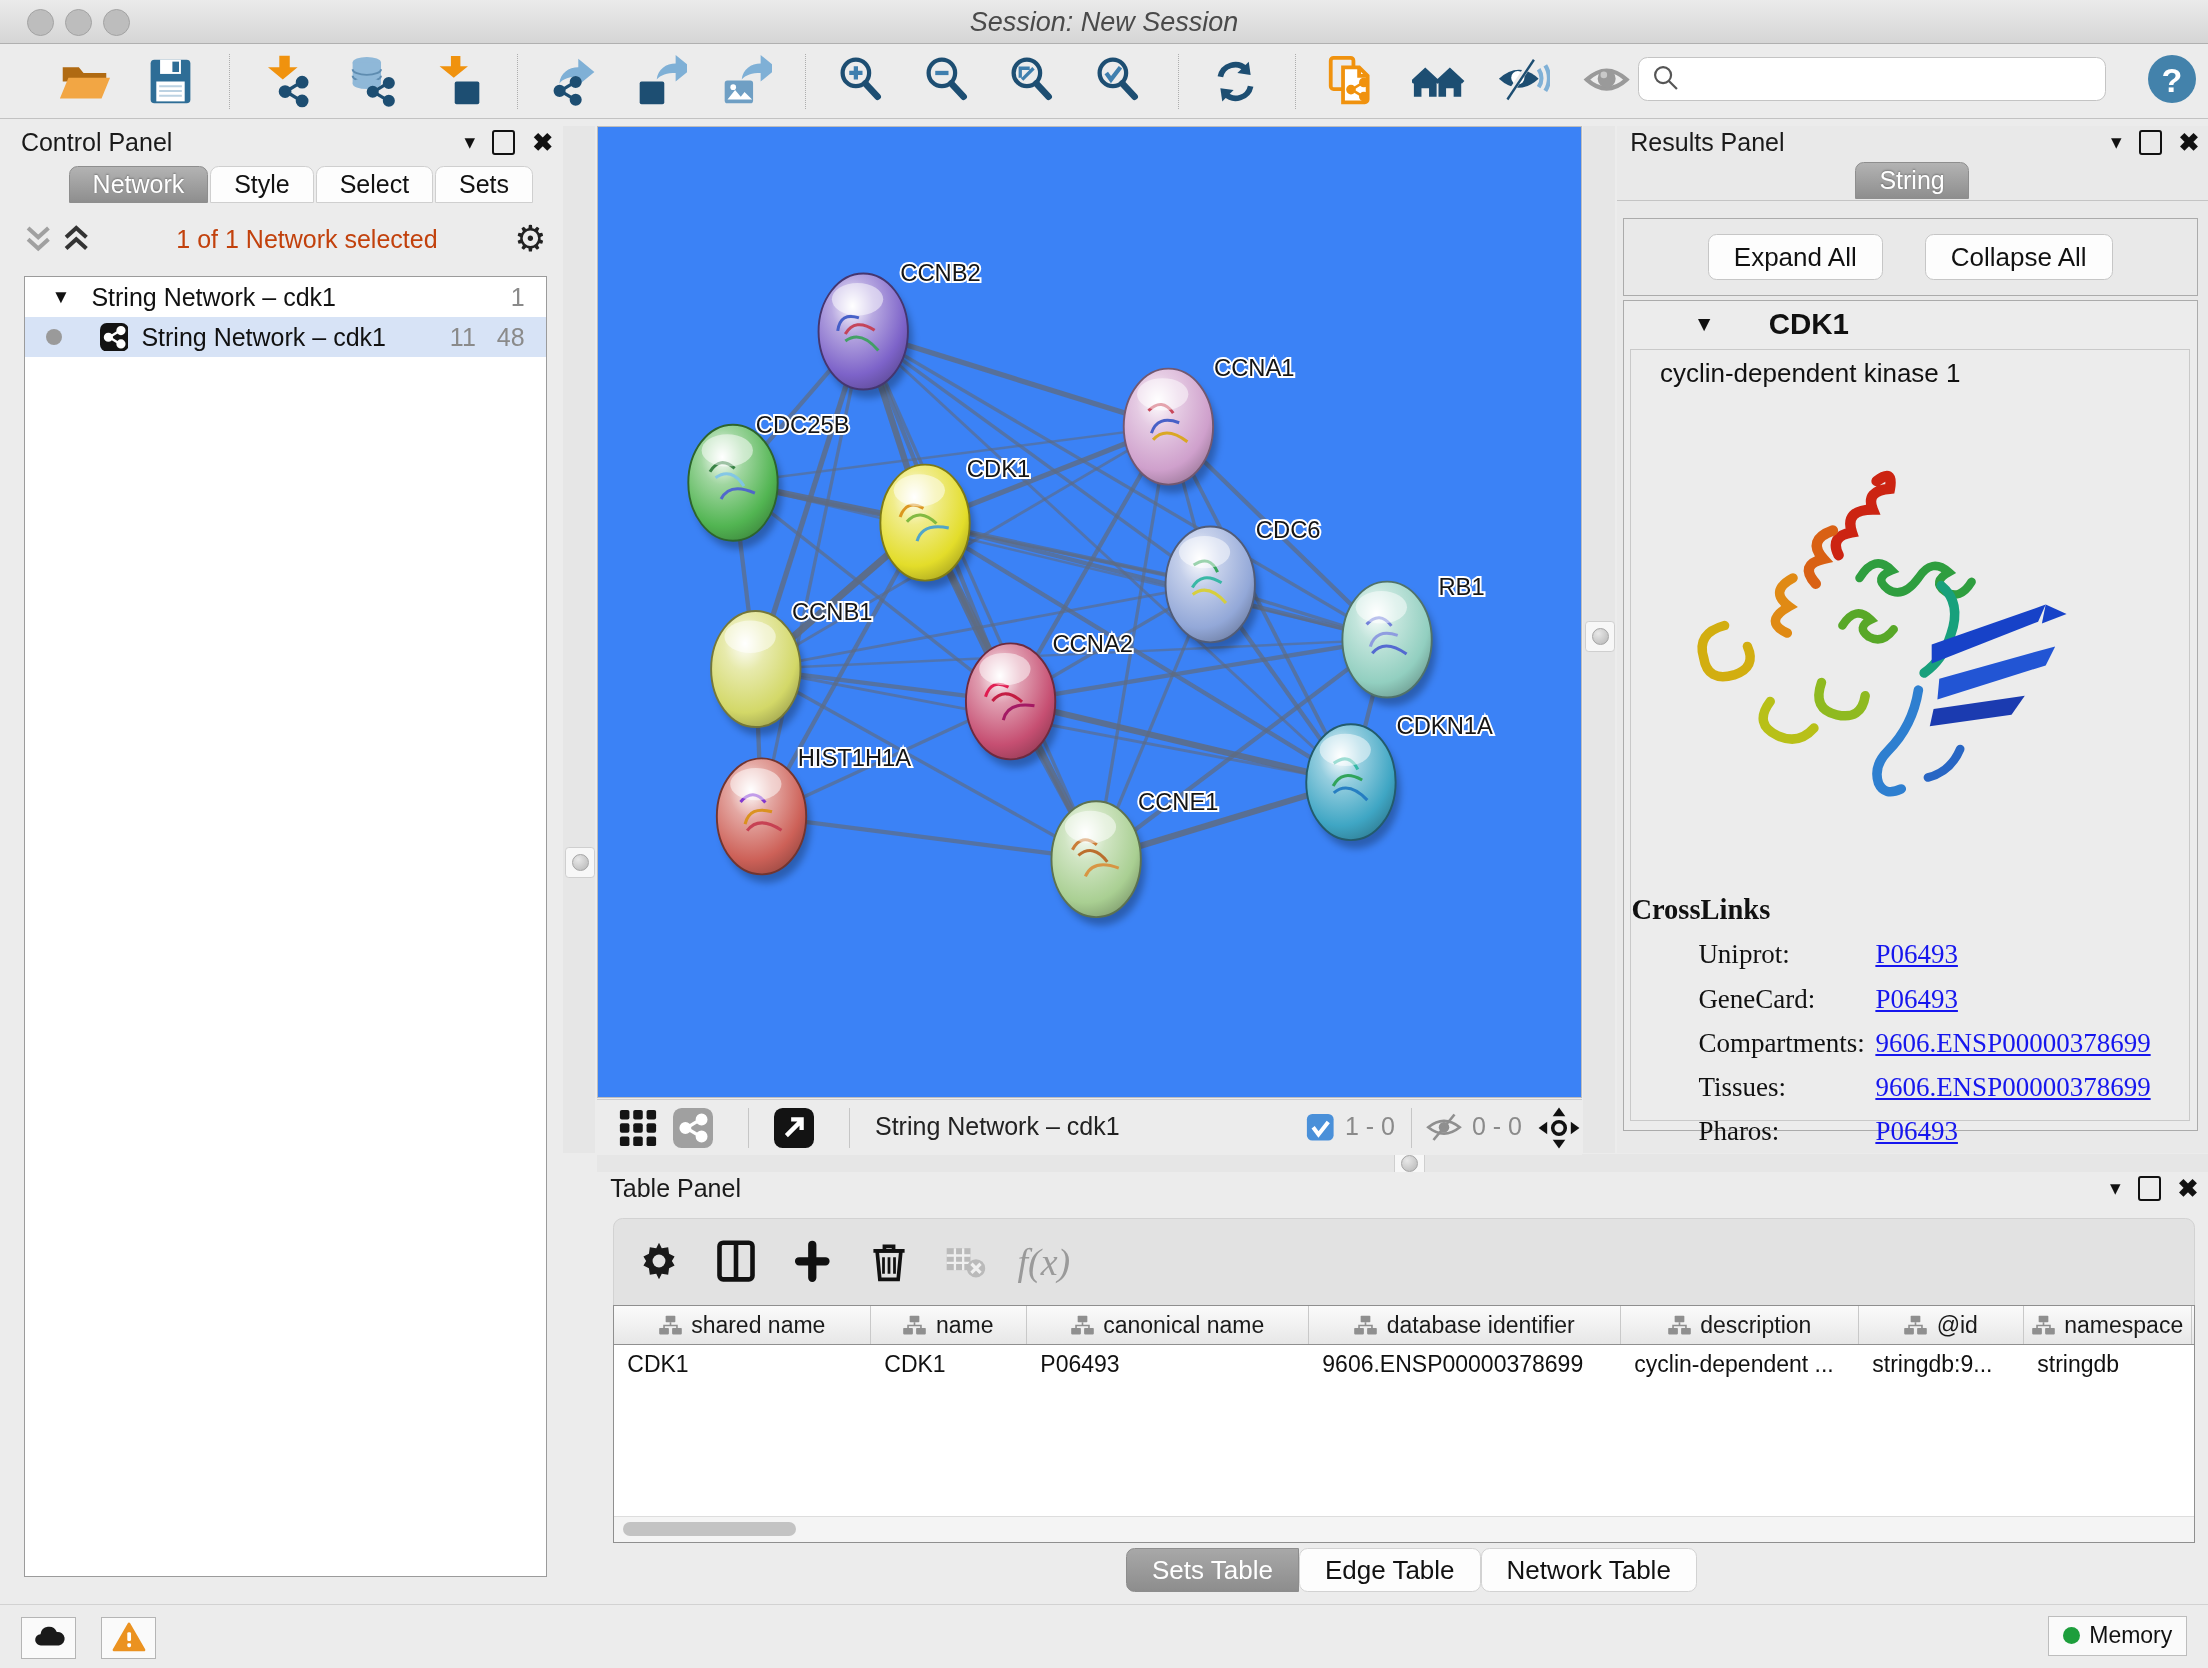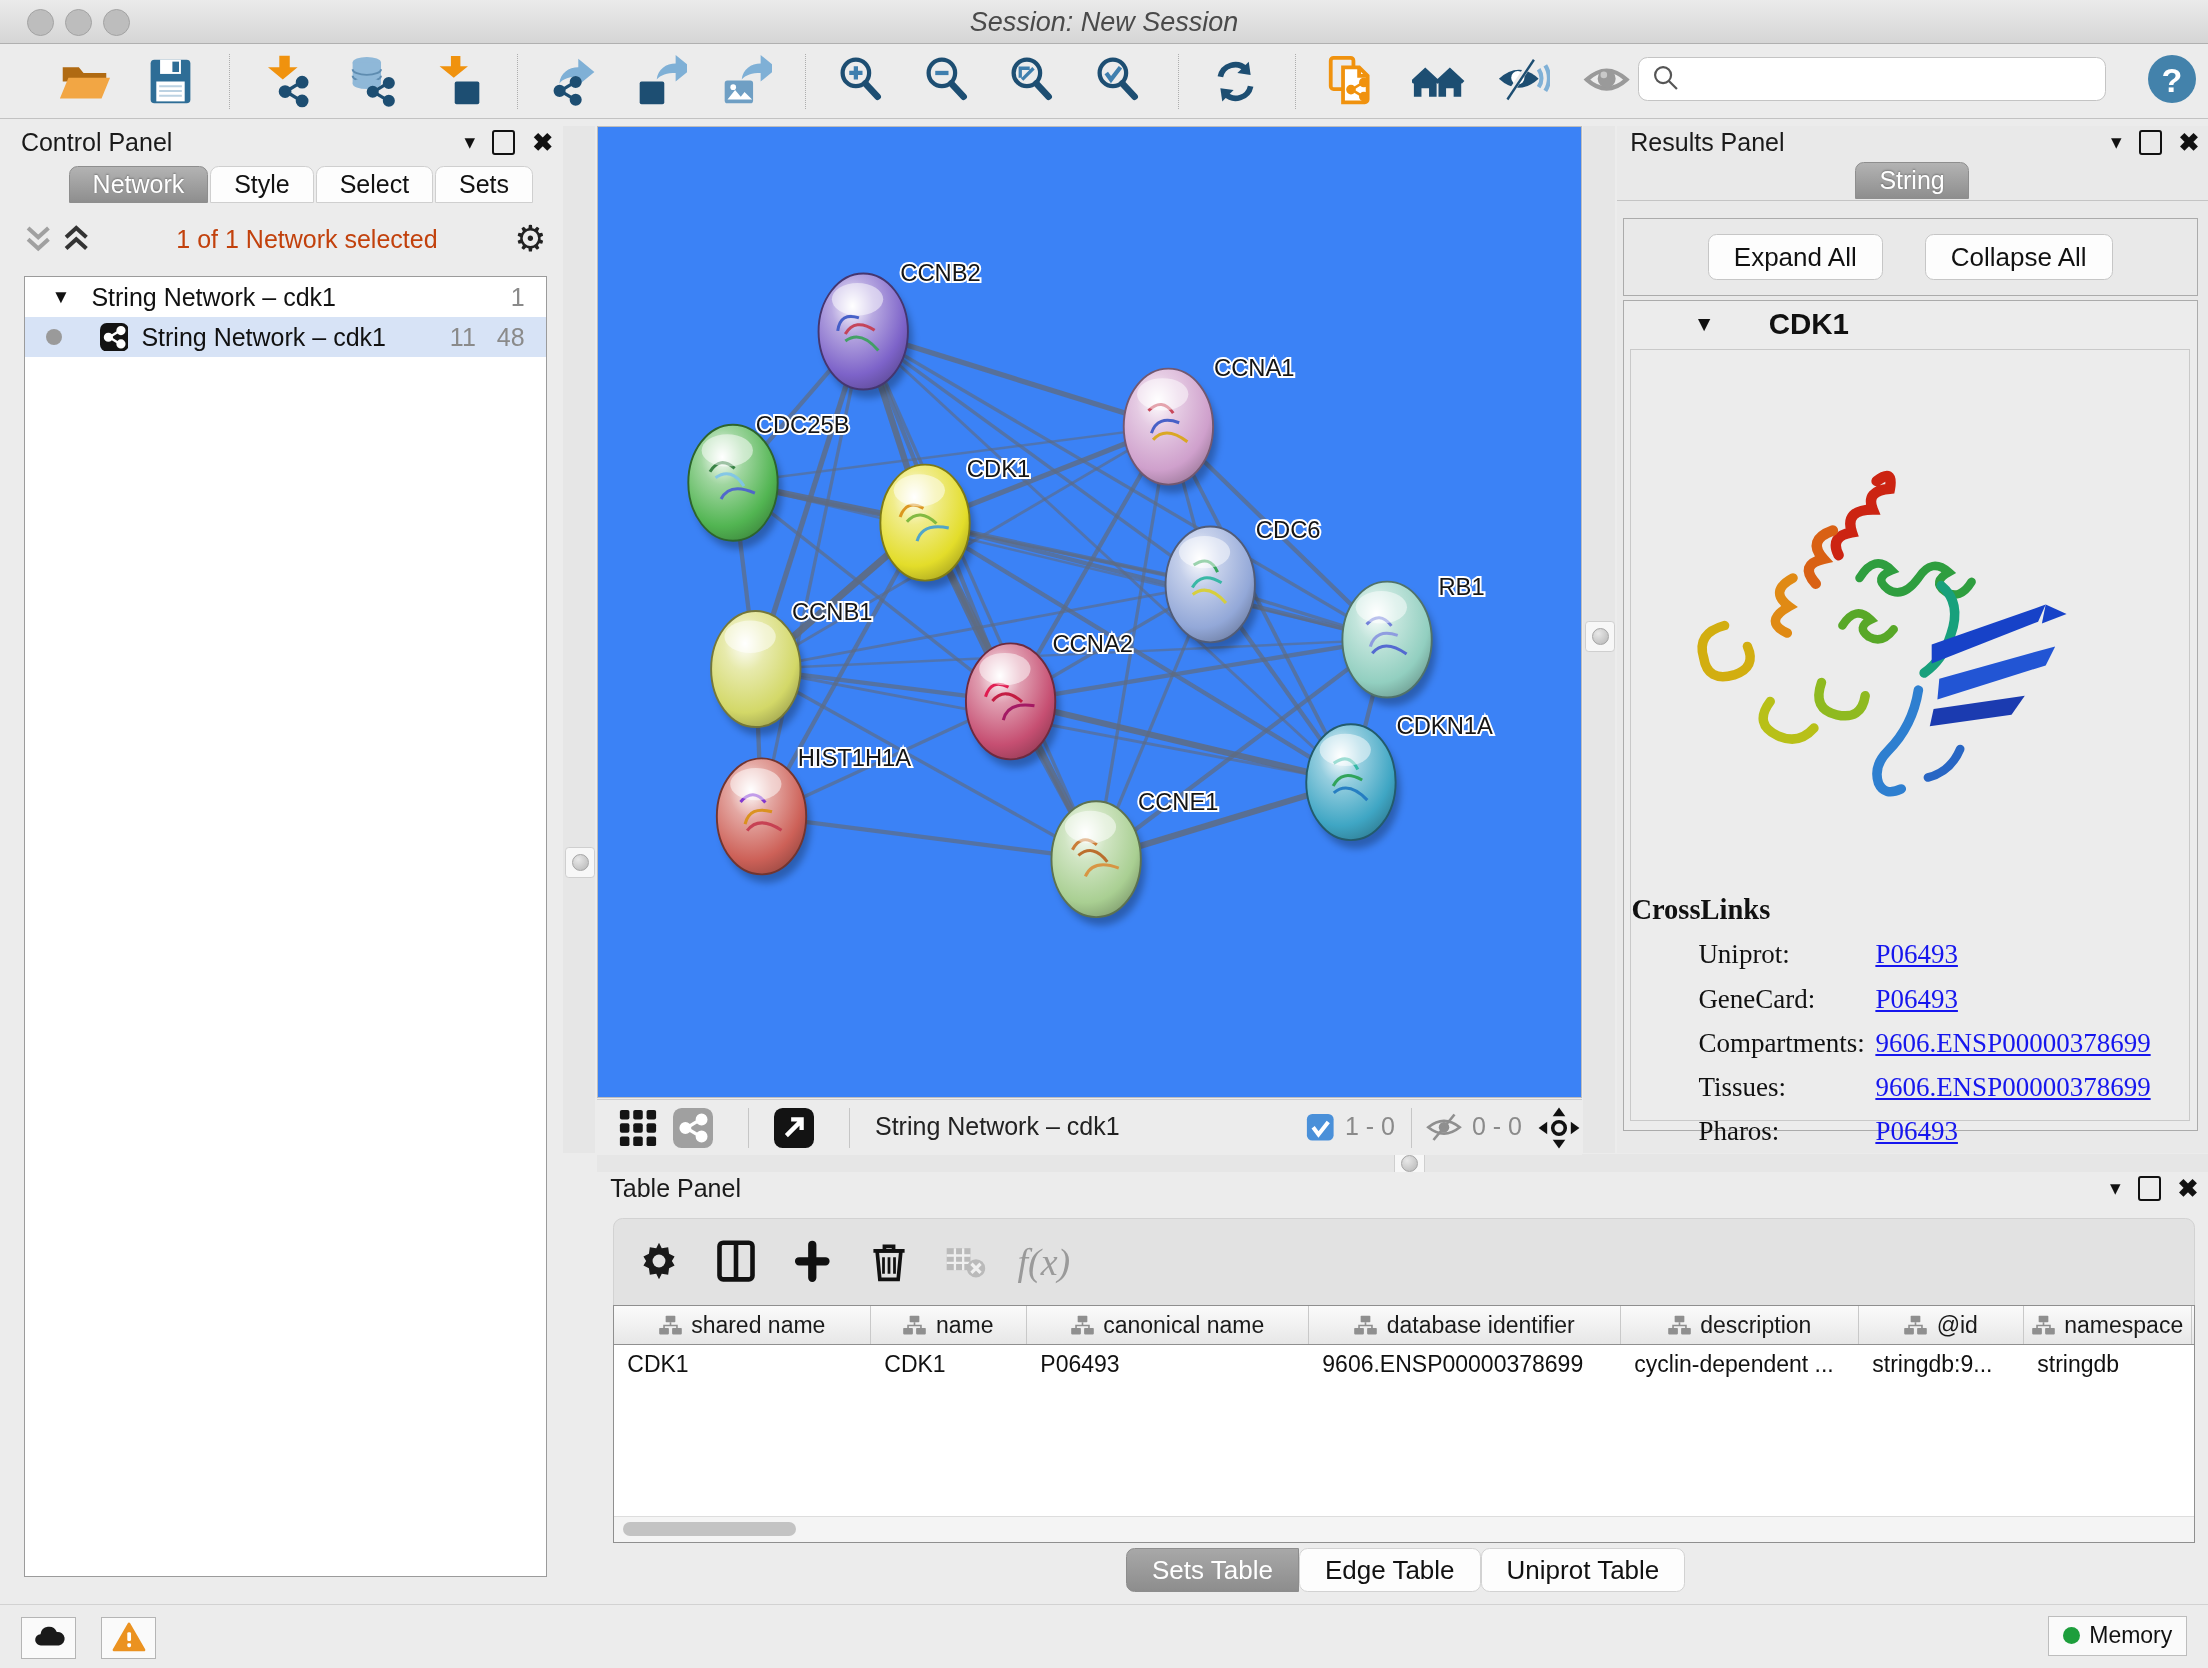--- a/index.html
+++ b/index.html
@@ -688,20 +688,21 @@
       <div class="rp-box1">
         <button class="rp-btn">Expand All</button>
         <button class="rp-btn">Collapse All</button>
       </div>
       <div class="rp-box2">
         <div class="rp-sec-head">
           <span class="rp-sec-tri">▼</span>
           <span class="rp-gene">CDK1</span>
         </div>
         <div class="rp-inner">
+          <div class="rp-desc">cyclin-dependent kinase 1</div>
           <div class="rp-protein">
             <svg width="399" height="418" viewBox="0 0 420 400">
               <g fill="none" stroke-linecap="round">
                 <path d="M208 18q18 -14 14 8 q-26 2 -18 22 q-30 0 -22 24 q-24 4 -14 24" stroke="#cc2412" stroke-width="11"></path>
                 <path d="M162 70q-28 10 -10 30 q-26 6 -8 26" stroke="#d96114" stroke-width="11"></path>
                 <path d="M120 120q-26 14 -4 30 q-28 16 -2 28" stroke="#e08a14" stroke-width="10"></path>
                 <path d="M48 170q-30 8 -22 34 q4 26 32 18 q24 -8 14 -30" stroke="#d2ae10" stroke-width="10"></path>
                 <path d="M96 250q-18 24 8 36 q22 10 38 -8" stroke="#b8c018" stroke-width="10"></path>
                 <path d="M150 230q-10 28 16 34 q26 6 30 -20" stroke="#8fba20" stroke-width="10"></path>
                 <path d="M190 120q16 -26 34 -8 q-20 8 -4 20 q16 10 32 -12 q14 -22 32 -6 q-18 10 -4 20 q16 10 28 -10" stroke="#2f9e3f" stroke-width="9"></path>
@@ -885,21 +886,21 @@
         </div>
       <div class="tp-scroll">
         <div class="tp-thumb"></div>
       </div>
     </div>
   </div>
 
   <div class="bottom-tabs" id="bottom-tabs">
       <span class="bt-tab active">Sets Table</span>
       <span class="bt-tab">Edge Table</span>
-      <span class="bt-tab">Uniprot Table</span>
+      <span class="bt-tab">Network Table</span>
     </div>
 
   <div class="statusbar">
     <button class="sb-btn" style="left:21px">
       <span>
         <svg viewBox="0 0 48 40">
             <path d="M38 32H13a8 8 0 0 1-1-16 12 12 0 0 1 23-3 7.5 7.5 0 0 1 3 19z" fill="#1a1a1a"></path>
           </svg>
       </span>
     </button>

